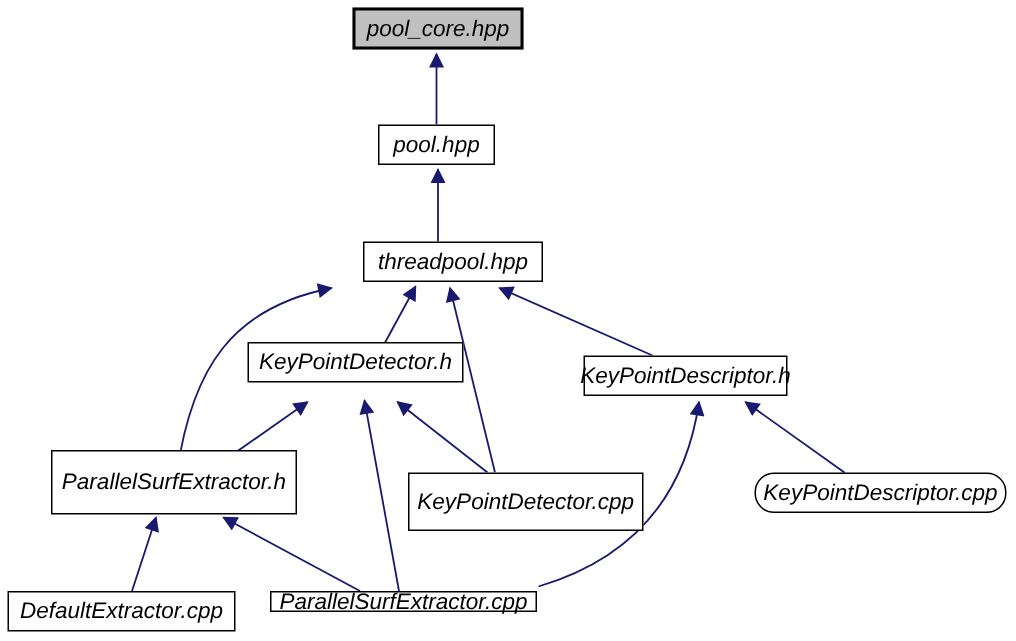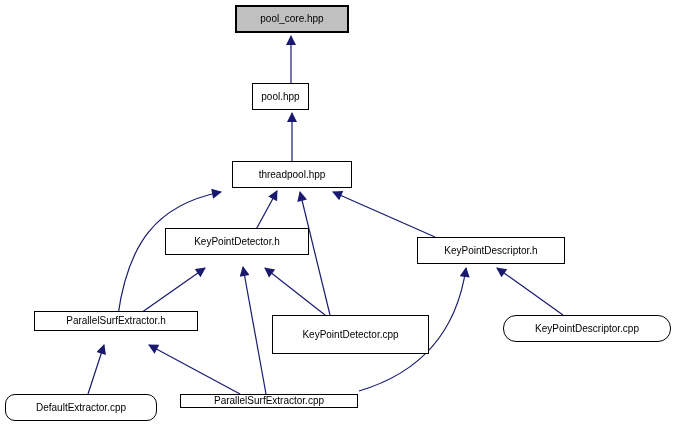--- a/index.html
+++ b/index.html
@@ -19,27 +19,28 @@
     position: absolute;
     left: 0;
     top: 0;
   }
   .node {
     position: absolute;
     box-sizing: border-box;
     border: 1px solid #000000;
     background: #ffffff;
     color: #000000;
-    font-size: 10px;
+    font-size: 15px;
     line-height: 1;
     display: flex;
     align-items: center;
     justify-content: center;
     white-space: nowrap;
     cursor: pointer;
+    font-style: italic;
   }
   .node.highlight {
     border-width: 2px;
     background: #c0c0c0;
   }
   .edge {
     fill: none;
     stroke-width: 1.2px;
   }
 </style>
@@ -64,41 +65,41 @@
       <path d="M325,315 L265,268" class="edge" stroke="#191970" marker-end="url(#arrowhead)"></path>
       <path d="M359,391 C423,372 457,330 466,268" class="edge" stroke="#191970" marker-end="url(#arrowhead)"></path>
       <path d="M563,315 L497,268" class="edge" stroke="#191970" marker-end="url(#arrowhead)"></path>
       <path d="M88,394 L104,345" class="edge" stroke="#191970" marker-end="url(#arrowhead)"></path>
       <path d="M240,394 L149,345" class="edge" stroke="#191970" marker-end="url(#arrowhead)"></path>
     </svg>
   <div id="node-layer">
       <div class="node highlight" style="left: 235px; top: 5px; width: 114px; height: 28px;">
         <span>pool_core.hpp</span>
       </div>
-      <div class="node" style="left: 252px; top: 83px; width: 57px; height: 27px;">
+      <div class="node" style="left: 252px; top: 83px; width: 78px; height: 27px;">
         <span>pool.hpp</span>
       </div>
-      <div class="node" style="left: 232px; top: 161px; width: 120px; height: 27px;">
+      <div class="node" style="left: 242px; top: 161px; width: 120px; height: 27px;">
         <span>threadpool.hpp</span>
       </div>
       <div class="node" style="left: 165px; top: 228px; width: 144px; height: 27px;">
         <span>KeyPointDetector.h</span>
       </div>
-      <div class="node" style="left: 389px; top: 237px; width: 148px; height: 27px; margin-left: 28px;">
+      <div class="node" style="left: 389px; top: 237px; width: 136px; height: 27px;">
         <span>KeyPointDescriptor.h</span>
       </div>
-      <div class="node" style="left: 34px; top: 311px; width: 164px; height: 20px;">
+      <div class="node" style="left: 34px; top: 300px; width: 164px; height: 43px;">
         <span>ParallelSurfExtractor.h</span>
       </div>
       <div class="node" style="left: 272px; top: 315px; width: 157px; height: 39px;">
         <span>KeyPointDetector.cpp</span>
       </div>
       <div class="node" style="left: 503px; top: 315px; width: 168px; height: 27px; border-radius: 13px;">
         <span>KeyPointDescriptor.cpp</span>
       </div>
-      <div class="node" style="left: 5px; top: 394px; width: 152px; height: 27px; border-radius: 10px;">
+      <div class="node" style="left: 5px; top: 394px; width: 152px; height: 27px;">
         <span>DefaultExtractor.cpp</span>
       </div>
       <div class="node" style="left: 180px; top: 394px; width: 178px; height: 14px;">
         <span>ParallelSurfExtractor.cpp</span>
       </div>
     </div>
 </div>
 
 </body></html>

